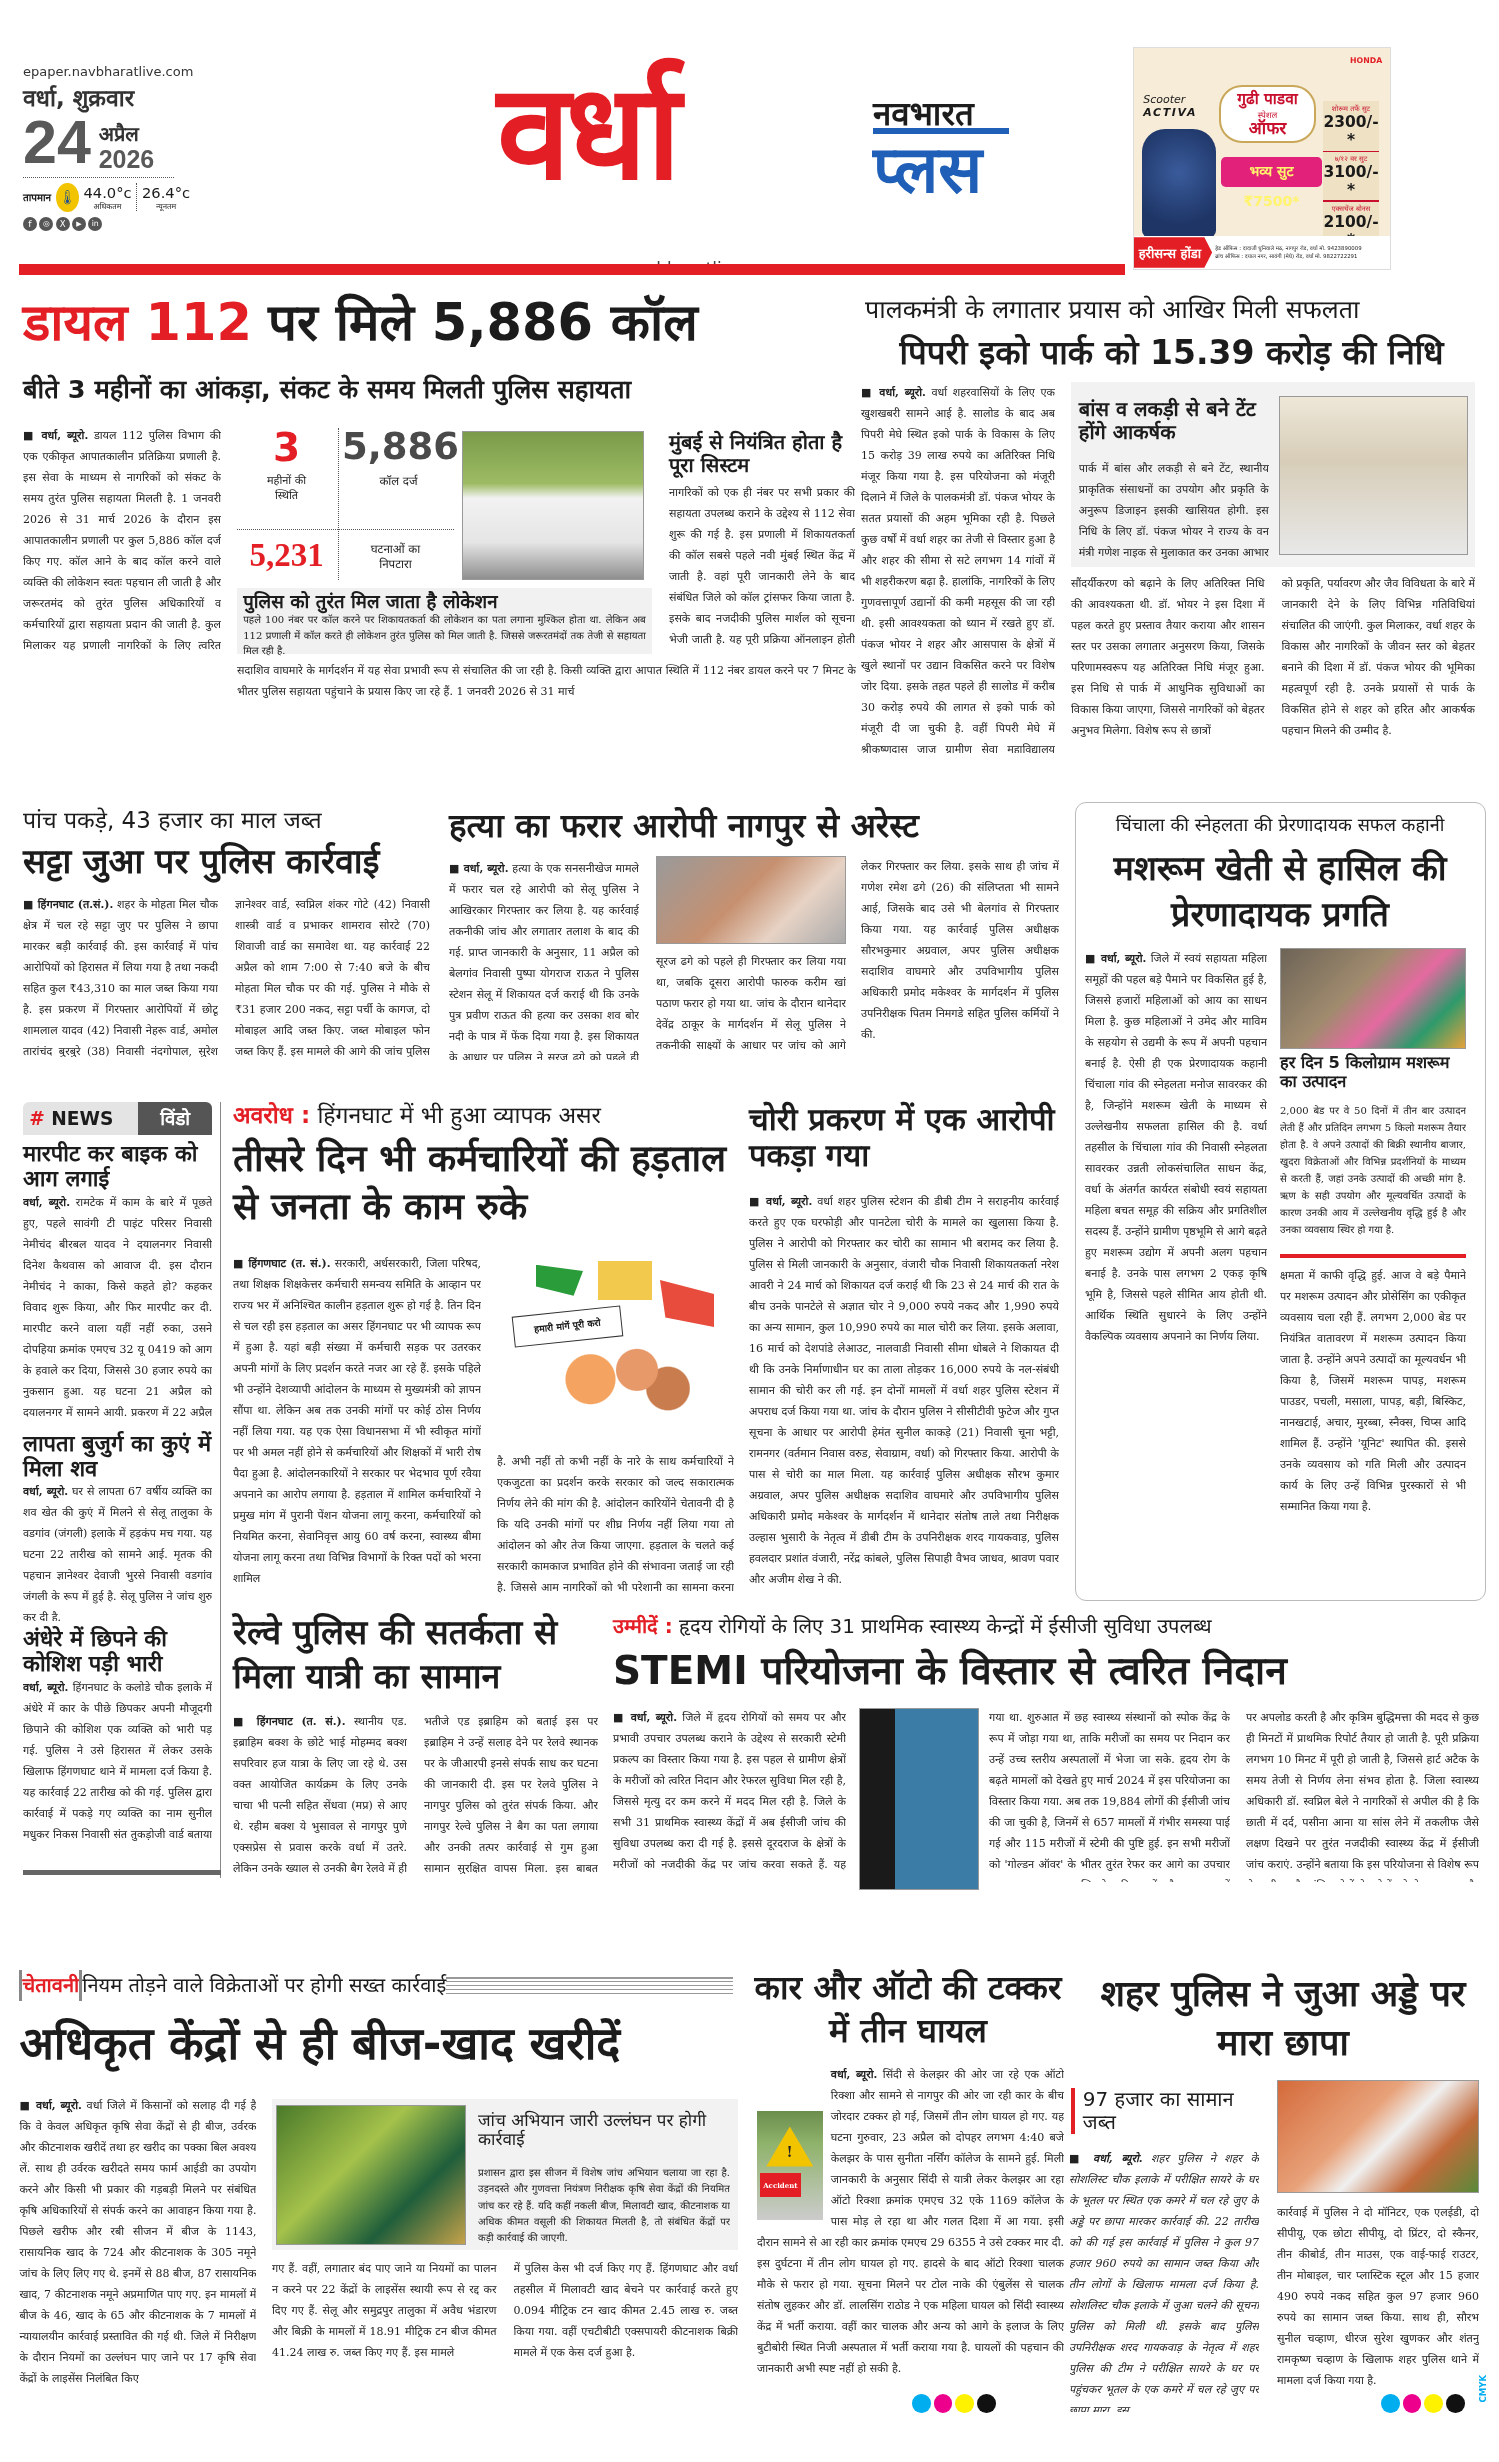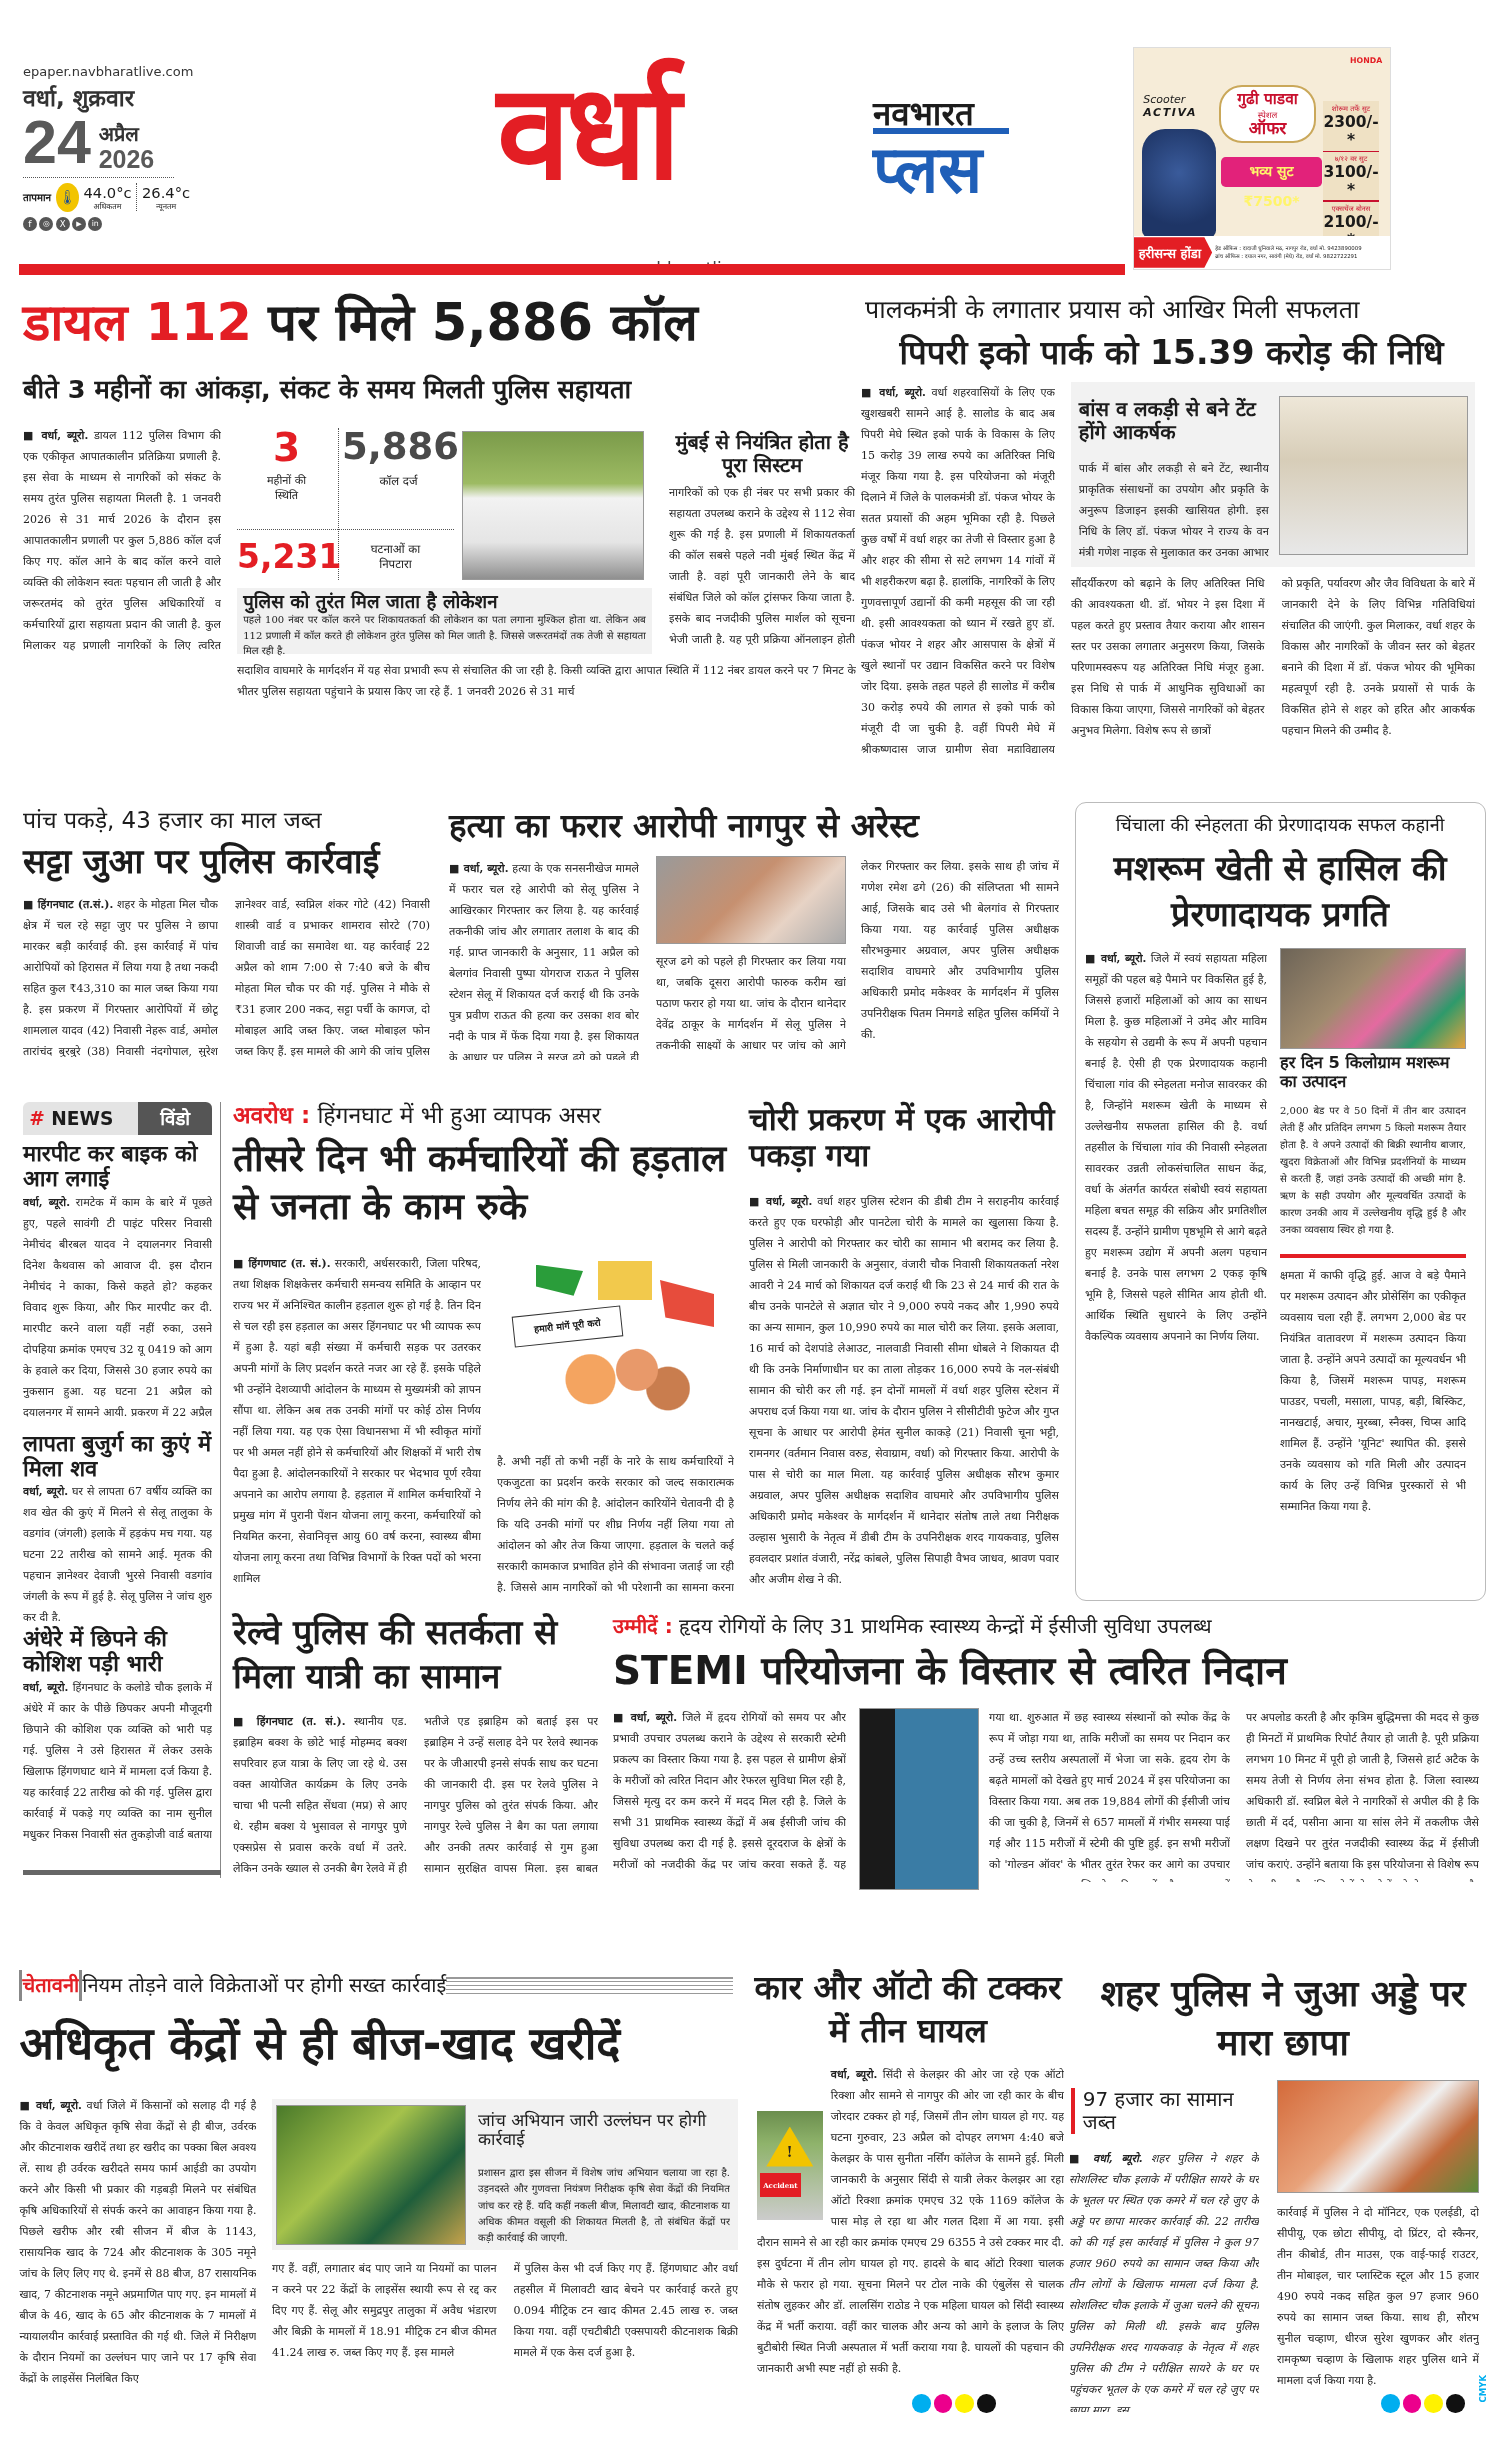--- a/index.html
+++ b/index.html
@@ -112,33 +112,33 @@
   <div style="position:absolute;left:0;top:0;width:99px;height:99px;text-align:center;">
     <div style="font-size:39px;font-weight:bold;color:#e31e24;line-height:1;">3</div>
     <div style="font-size:11px;width:62px;margin:4.7px auto 0;">महीनों की स्थिति</div>
   </div>
   <div class="dotted-v" style="position:absolute;left:101px;top:0;height:152px;"></div>
   <div style="position:absolute;left:105px;top:0;width:113px;height:99px;text-align:center;">
     <div style="font-size:37px;font-weight:bold;color:#4a4a4a;line-height:1;">5,886</div>
     <div style="font-size:11.6px;margin-top:7.8px;">कॉल दर्ज</div>
   </div>
   <div class="dotted-h" style="position:absolute;left:0;top:101px;width:217px;"></div>
-  <div style="position:absolute;left:0;top:109px;width:99px;text-align:center;font-size:33px;font-weight:bold;color:#e31e24;">5,231</div>
+  <div style="position:absolute;left:0;top:109px;width:99px;text-align:center;font-size:33px;font-weight:bold;color:#e31e24;font-family:Liberation Serif, serif;">5,231</div>
   <div style="position:absolute;left:116px;top:113px;width:85px;text-align:center;font-size:11.6px;">घटनाओं का निपटारा</div>
 </div>
 
 <div class="abs photo" style="left:462px;top:431px;width:182px;height:149px;background:linear-gradient(180deg,#7b9b4a 0%,#9dbb63 35%,#f2f2f2 45%,#e5e5e5 75%,#8f8f8f 100%);"></div>
 
 <div class="abs" style="left:237px;top:588px;width:415px;height:66px;background:#f1f1f1;padding:3.1px 6.2px;">
   <div class="hl" style="font-size:18.6px;">पुलिस को तुरंत मिल जाता है लोकेशन</div>
   <div class="body-text" style="font-size:10px;line-height:15.5px;">पहले 100 नंबर पर कॉल करने पर शिकायतकर्ता की लोकेशन का पता लगाना मुश्किल होता था. लेकिन अब 112 प्रणाली में कॉल करते ही लोकेशन तुरंत पुलिस को मिल जाती है. जिससे जरूरतमंदों तक तेजी से सहायता मिल रही है.</div>
 </div>
 
 <div class="abs" style="left:669px;top:431px;width:186px;">
-  <div class="hl" style="font-size:20px;text-align:center;">मुंबई से नियंत्रित होता है पूरा सिस्टम</div>
+  <div class="hl" style="font-size:20px;">मुंबई से नियंत्रित होता है पूरा सिस्टम</div>
   <div class="body-text" style="margin-top:4.7px;height:163px;overflow:hidden;">नागरिकों को एक ही नंबर पर सभी प्रकार की सहायता उपलब्ध कराने के उद्देश्य से 112 सेवा शुरू की गई है. इस प्रणाली में शिकायतकर्ता की कॉल सबसे पहले नवी मुंबई स्थित केंद्र में जाती है. वहां पूरी जानकारी लेने के बाद संबंधित जिले को कॉल ट्रांसफर किया जाता है. इसके बाद नजदीकी पुलिस मार्शल को सूचना भेजी जाती है. यह पूरी प्रक्रिया ऑनलाइन होती है.</div>
 </div>
 
 <div class="abs" style="left:237px;top:660px;width:619px;display:flex;gap:15.5px;">
   <div class="body-text" style="flex:1;height:101px;overflow:hidden;">सदाशिव वाघमारे के मार्गदर्शन में यह सेवा प्रभावी रूप से संचालित की जा रही है. किसी व्यक्ति द्वारा आपात स्थिति में 112 नंबर डायल करने पर 7 मिनट के भीतर पुलिस सहायता पहुंचाने के प्रयास किए जा रहे हैं. 1 जनवरी 2026 से 31 मार्च</div>
 </div>
 
 <div class="abs hl" style="left:865px;top:296px;width:613px;font-size:25px;font-weight:normal;">पालकमंत्री के लगातार प्रयास को आखिर मिली सफलता</div>
 <div class="abs hl" style="left:865px;top:334px;width:613px;font-size:33px;text-align:center;">पिपरी इको पार्क को 15.39 करोड़ की निधि</div>
 

